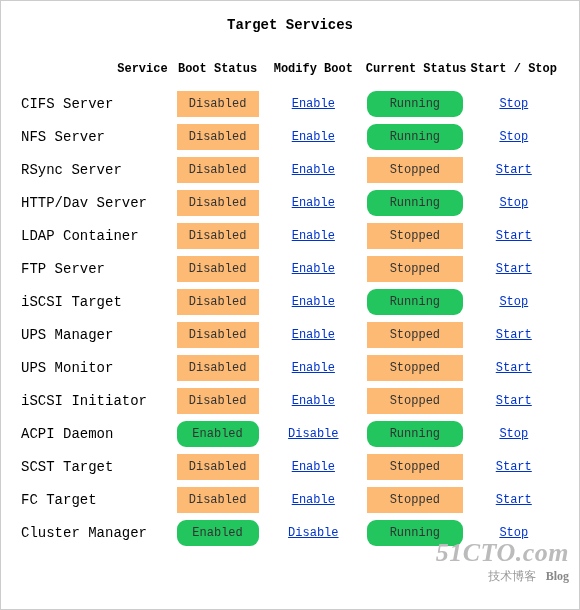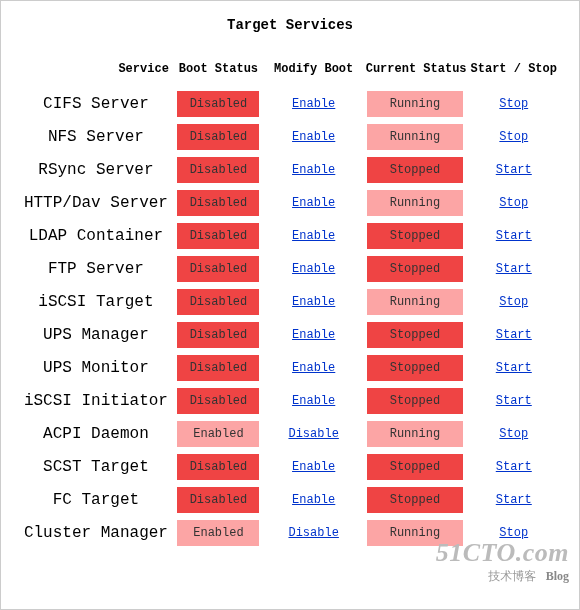--- a/index.html
+++ b/index.html
@@ -34,32 +34,32 @@
     .services th.col-name    { width: 28%; }
     .services th.col-boot    { width: 18%; text-align: center; }
     .services th.col-modify  { width: 18%; text-align: center; }
     .services th.col-status  { width: 20%; }
     .services th.col-action  { width: 16%; text-align: center; }
     .services td {
       padding: 0;
       vertical-align: middle;
       height: 26px;
     }
-    .cell-name { font-size: 16px; white-space: nowrap; text-align: center; }
+    .cell-name { font-size: 14px; white-space: nowrap; }
     .pill {
       display: block;
       text-align: center;
       padding: 6px 0;
       font-size: 12px;
       width: 82px;
       margin: 0 auto;
     }
     .pill-wide { width: 96px; }
-    .pill.orange { background: #ef4444; color: #333; }
-    .pill.green  { background: #fca5a5; color: #333; }
+    .pill.orange { background: #fdba74; color: #333; }
+    .pill.green  { background: #22c55e; color: #333; border-radius: 9px; }
     .link {
       display: block;
       text-align: center;
       color: #0033cc;
       text-decoration: underline;
       font-size: 12px;
       cursor: pointer;
     }
     .watermark {
       position: absolute;

